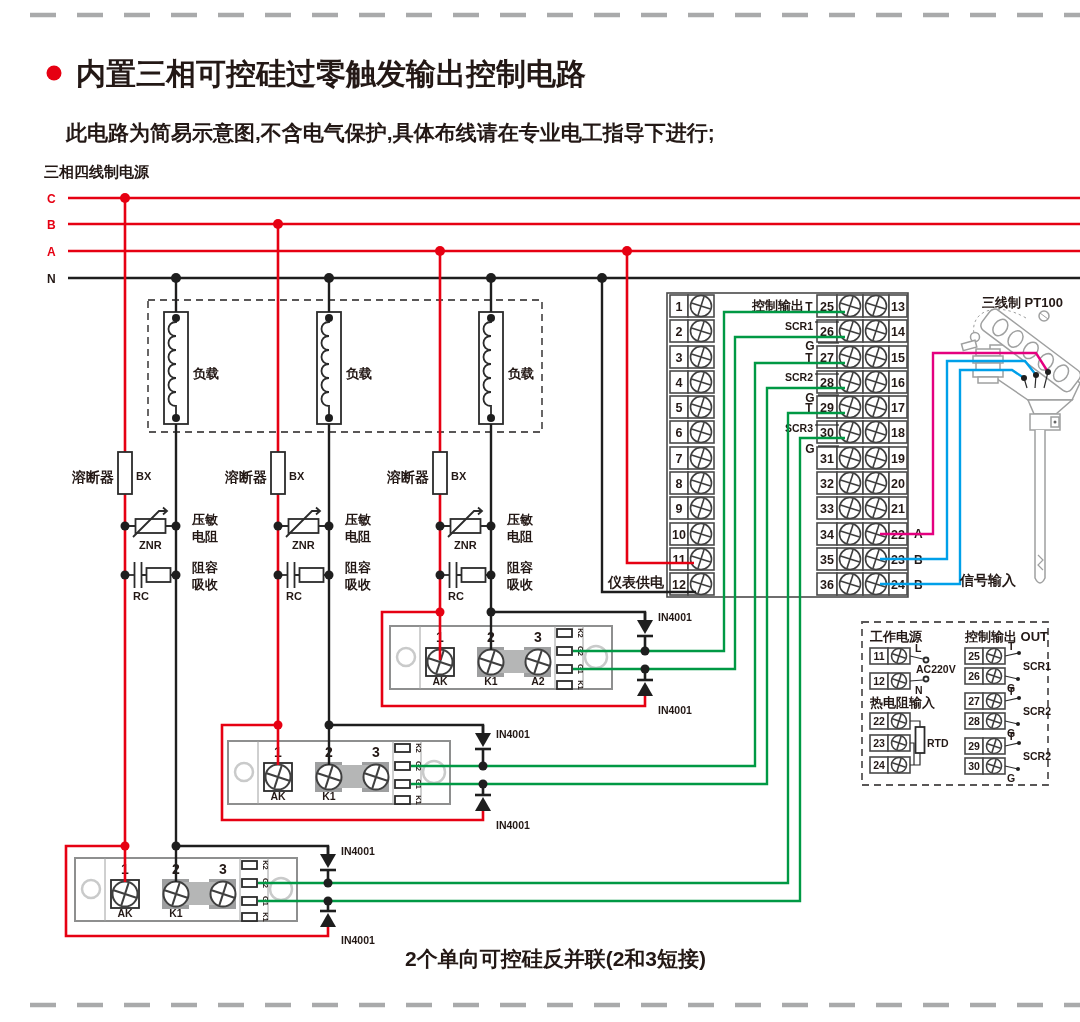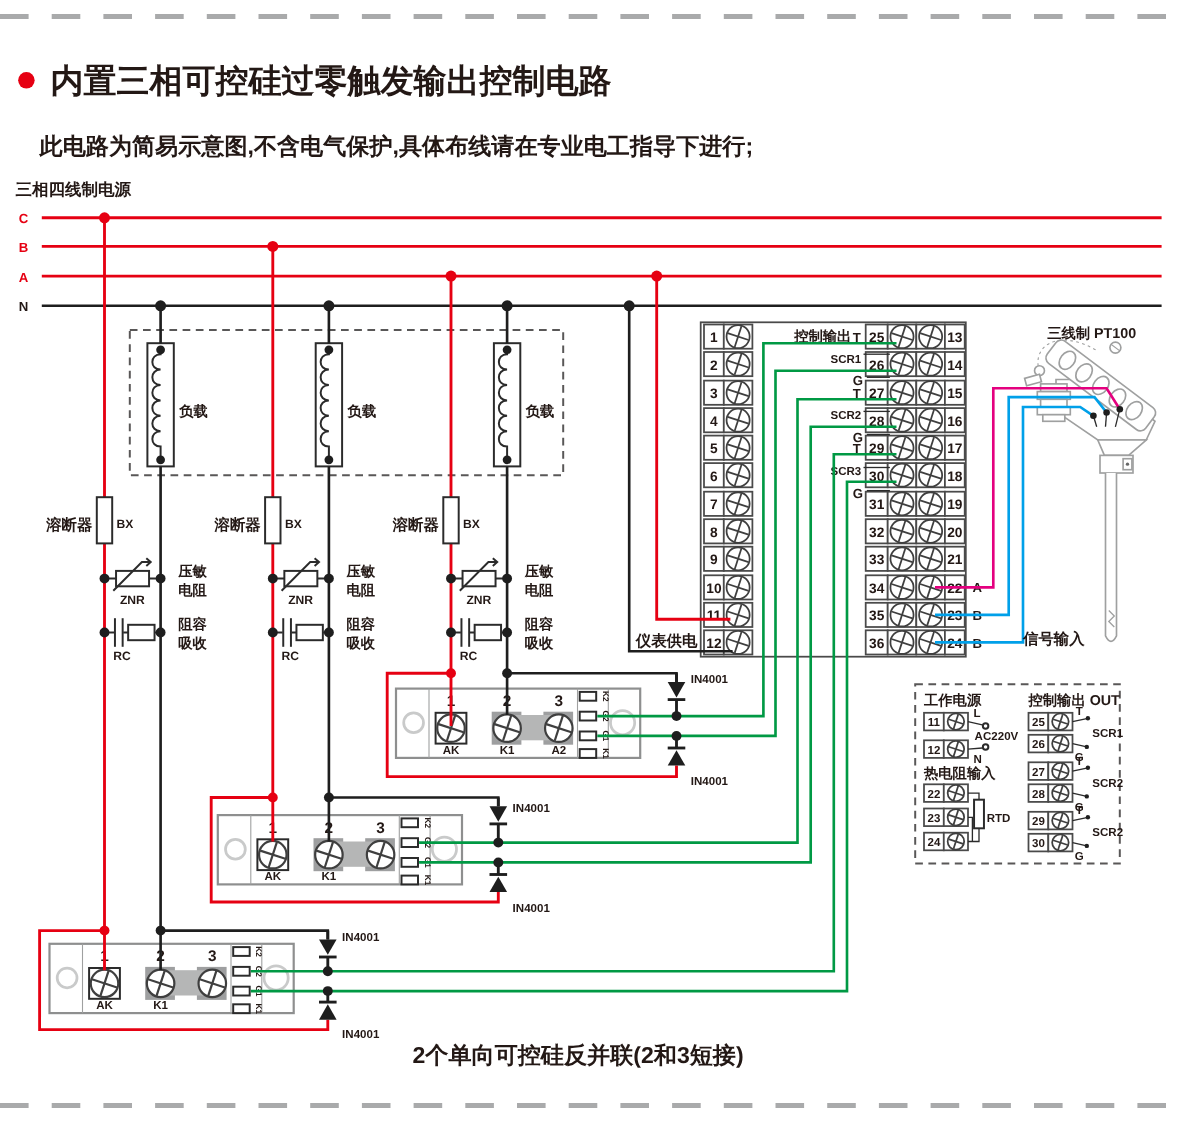--- a/index.html
+++ b/index.html
@@ -1,16 +1,16 @@
 <!DOCTYPE html>
 <html><head>
 <meta charset="utf-8">
 <style>
   html,body{margin:0;padding:0;background:#fff;}
-  #stage{width:868px;height:1022px;position:relative;background:#fff;}
+  #stage{width:868px;height:1022px;position:relative;background:#fff;margin-left:30px;}
   svg{display:block;}
   text{font-family:"Liberation Sans","DejaVu Sans",sans-serif;fill:#231815;font-weight:bold;}
   .t30{font-size:30px}.t21{font-size:21px}.t15{font-size:15px}.t14{font-size:14px}
   .t13{font-size:13px}.t12{font-size:12px}.t11{font-size:11px}.t10{font-size:10.5px}.t7{font-size:7.5px}
   .tn{font-size:12.5px;text-anchor:middle}
   .mid{text-anchor:middle}.end{text-anchor:end}
   .red{fill:#e60012}
   .wire-red{stroke:#e60012;stroke-width:2.6;fill:none}
   .wire-blk{stroke:#1e1e1e;stroke-width:2.4;fill:none}
   .wire-grn{stroke:#009944;stroke-width:2.4;fill:none}

